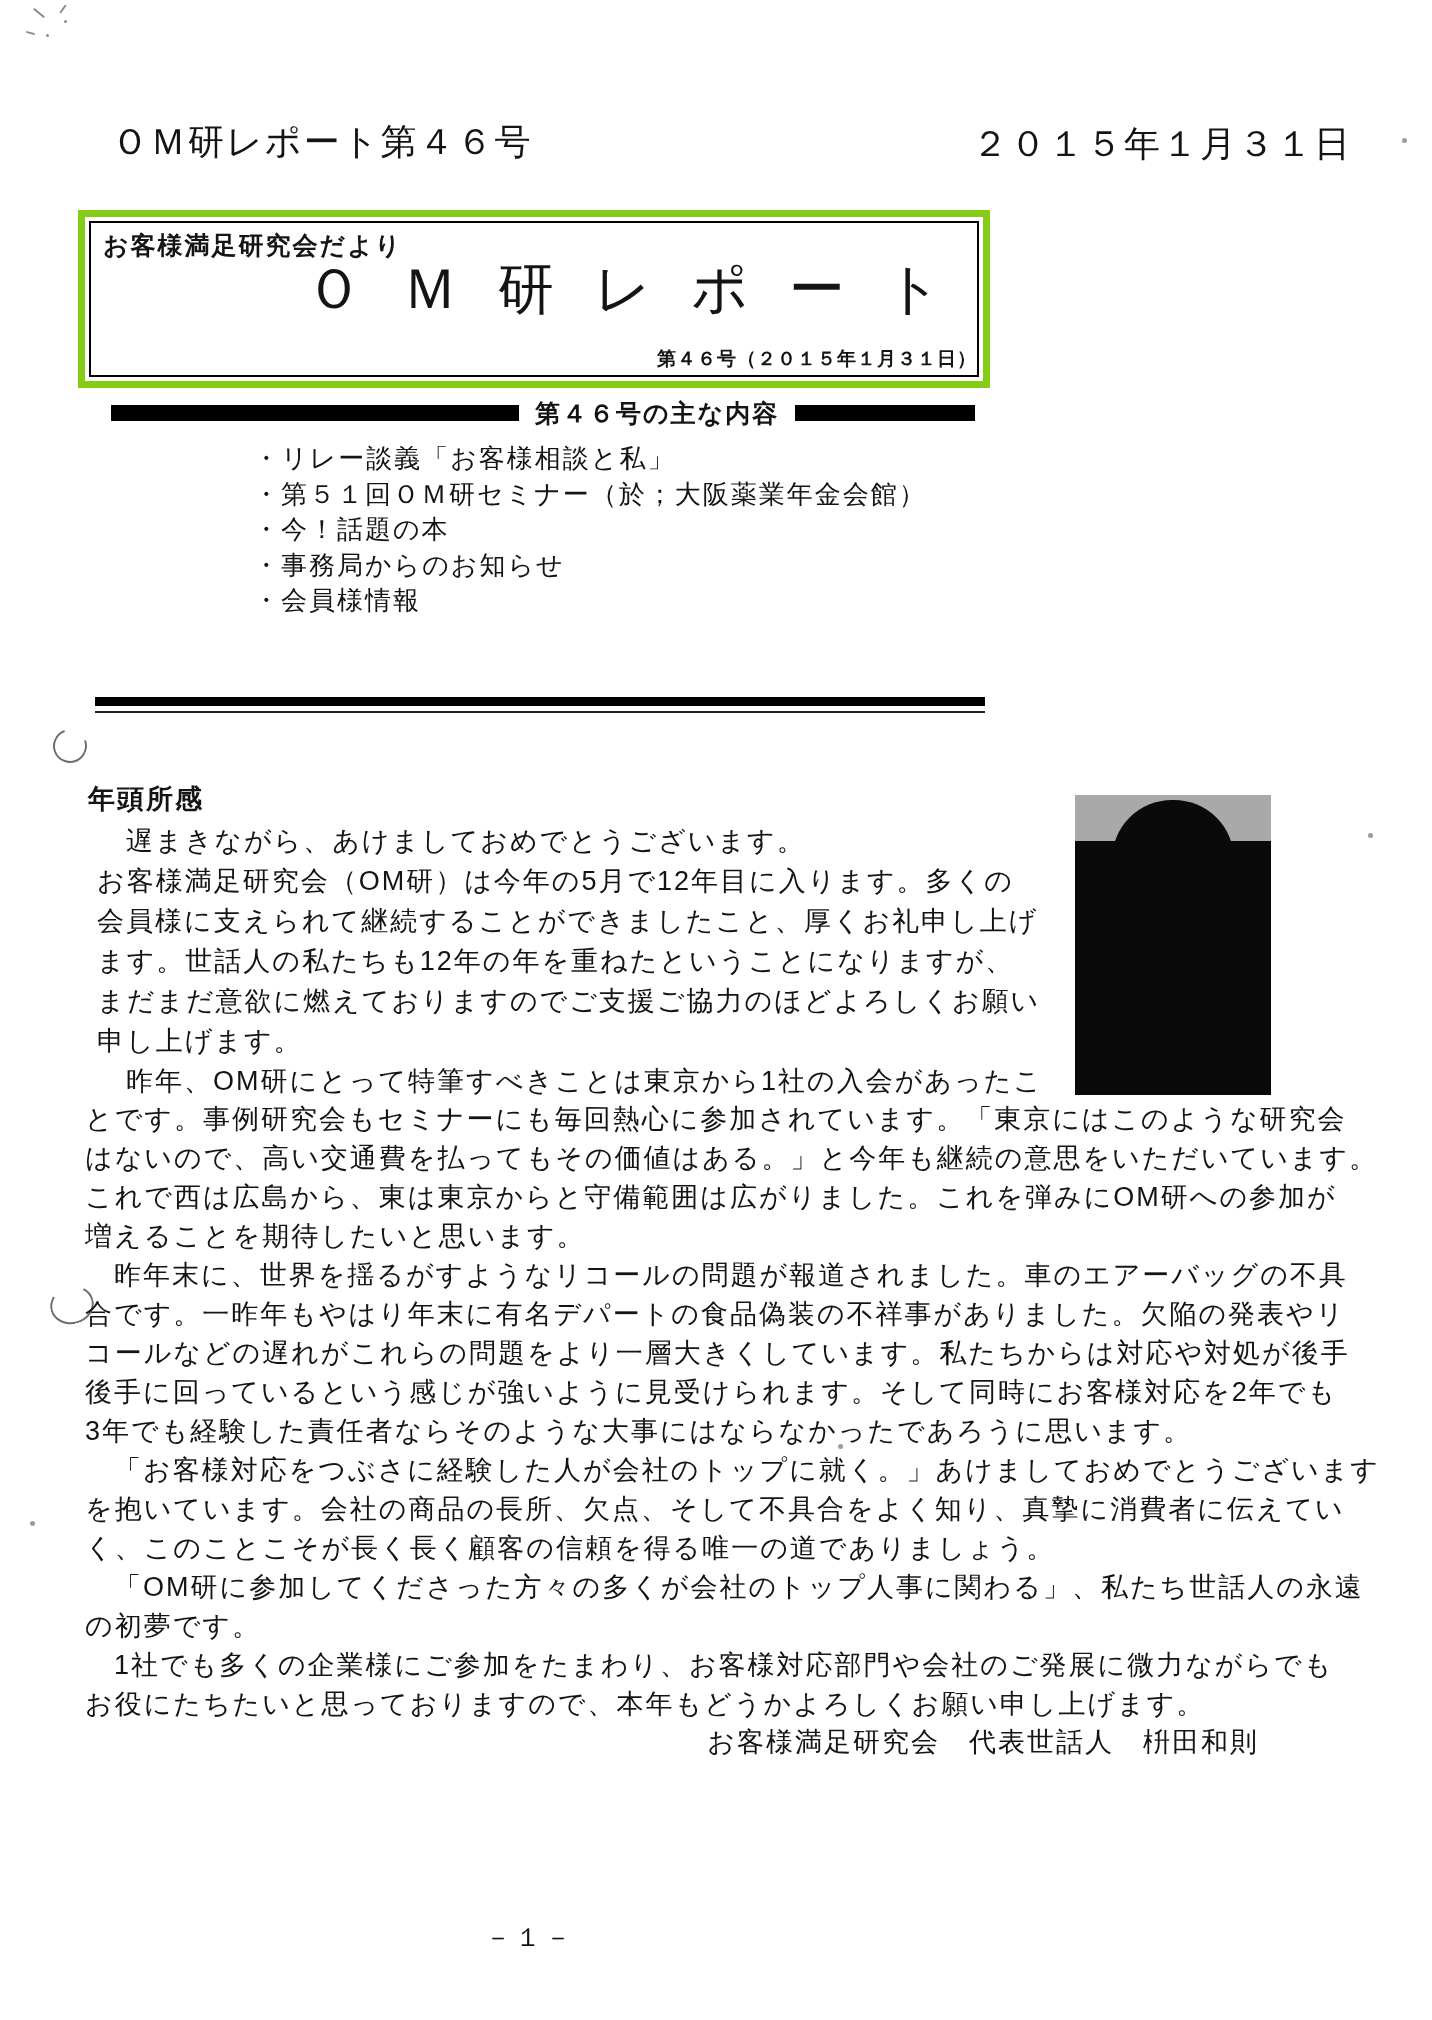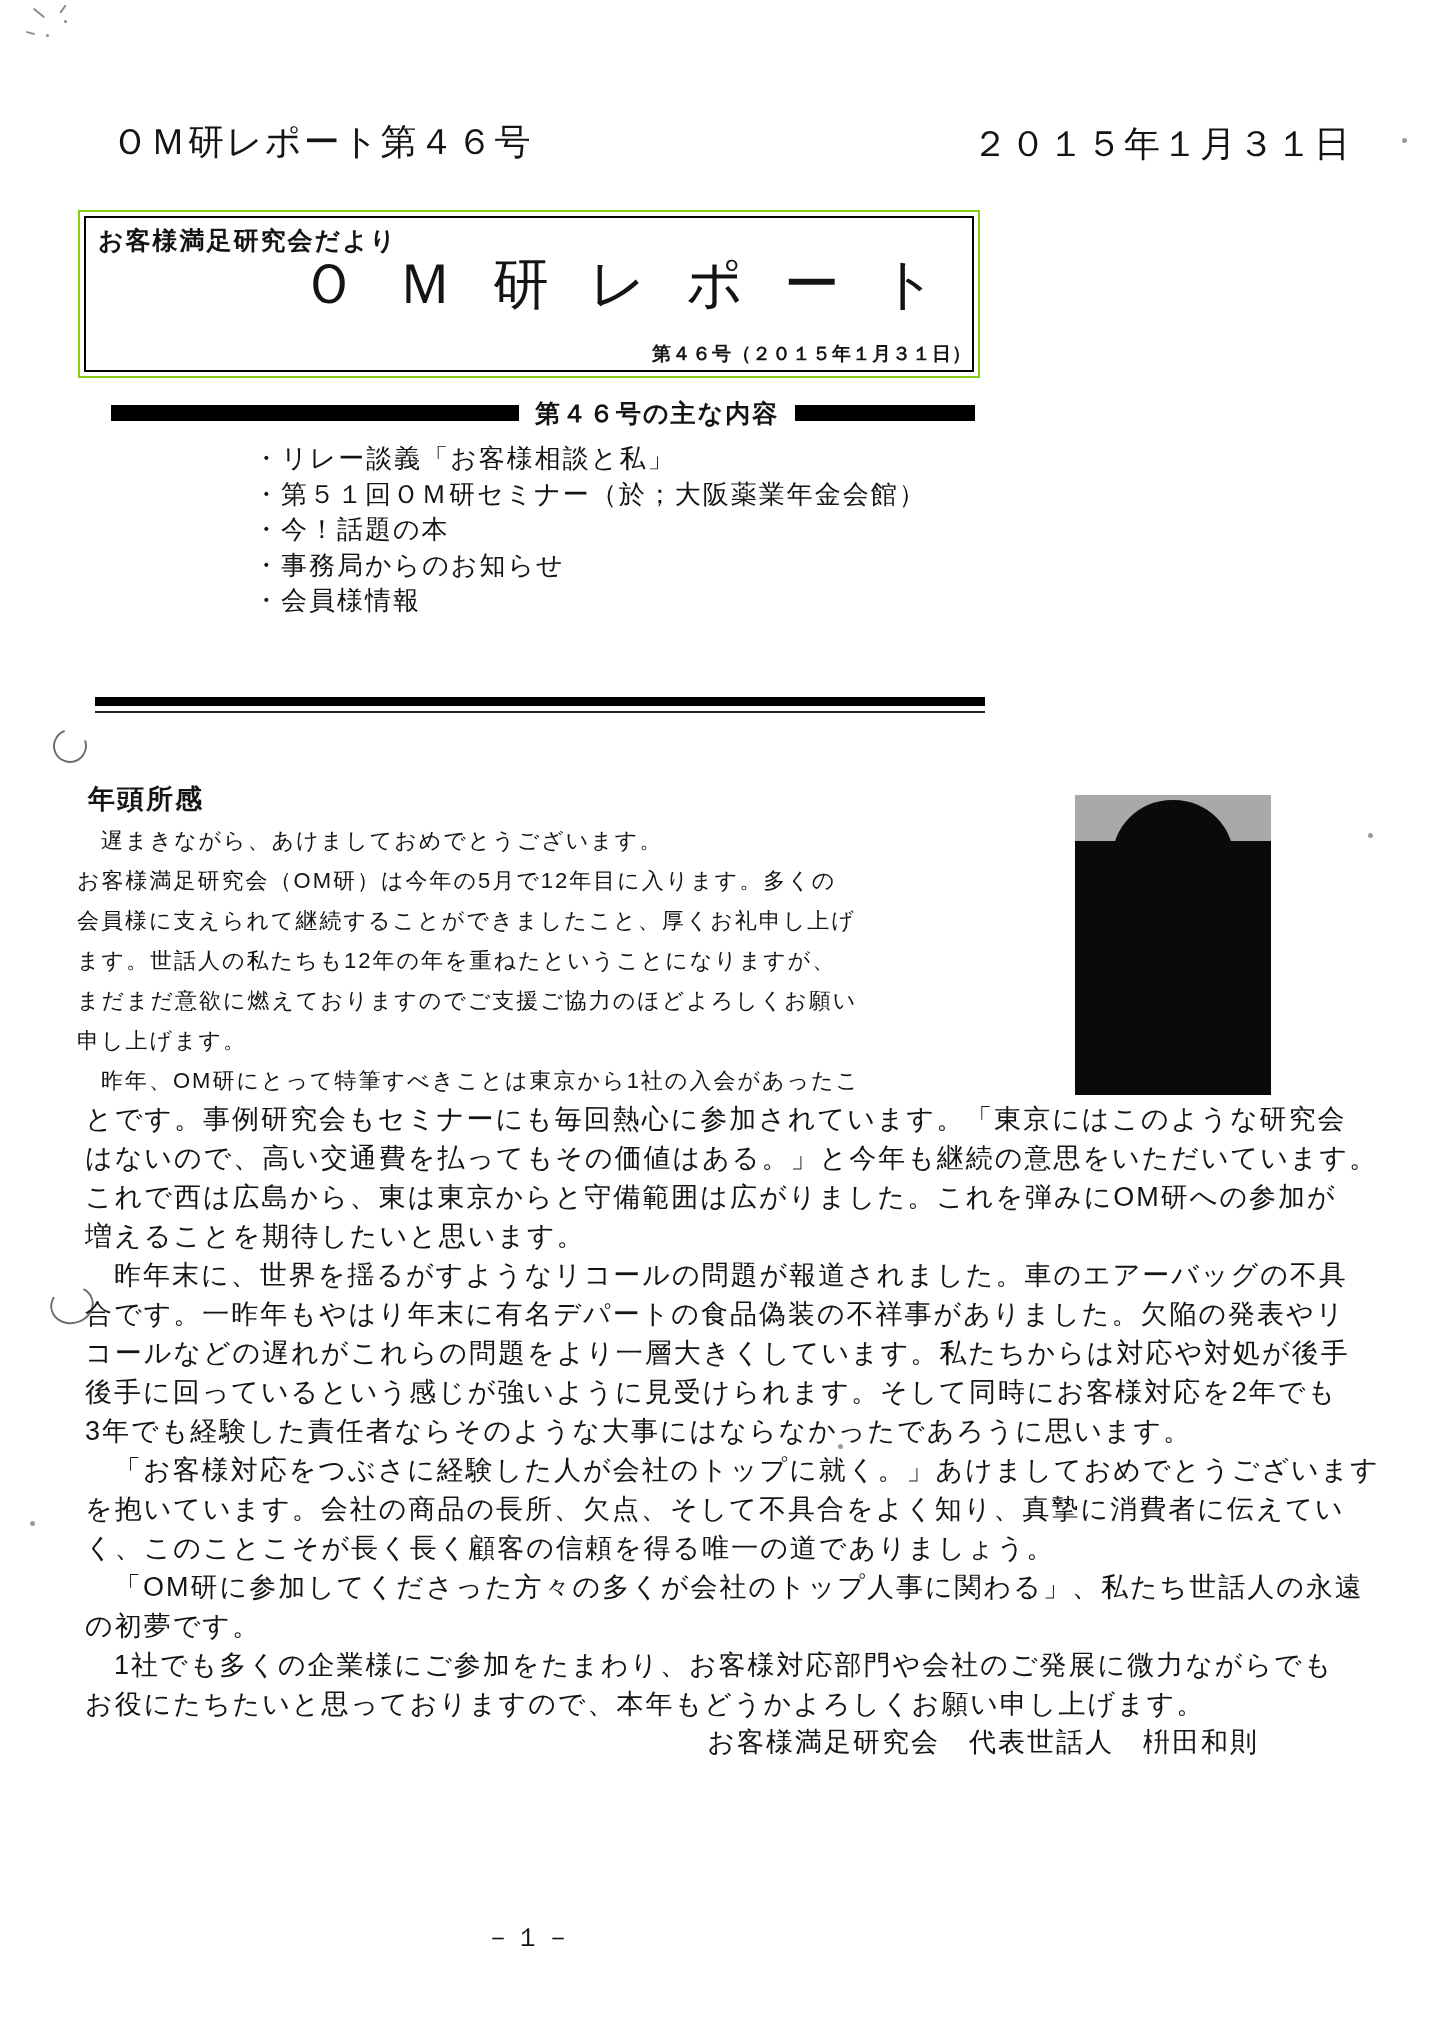--- a/index.html
+++ b/index.html
@@ -13,21 +13,21 @@
   }
   .abs{position:absolute;}
   
   .hdr{
     font-family:Liberation Sans, sans-serif;
     font-size:36px;letter-spacing:2px;white-space:nowrap;
   }
   
   .mast-outer{
     left:78px;top:210px;width:898px;height:164px;
-    border:2px solid #84cc16;background:#fff;
+    border:7px solid #84cc16;background:#fff;
   }
   .mast-inner{
     position:absolute;left:4px;top:4px;right:4px;bottom:4px;
     border:2px solid #000;
   }
   .kicker{
     position:absolute;left:12px;top:6px;
     font-size:25px;font-weight:600;letter-spacing:2px;white-space:nowrap;
   }
   .mast-title{
@@ -56,22 +56,22 @@
   .toc-list{
     left:253px;top:441px;
     font-size:26px;line-height:35.5px;letter-spacing:2px;
   }
   .toc-list div{white-space:nowrap;}
   .rule-thick{left:95px;top:697px;width:890px;height:9px;background:#000;}
   .rule-thin{left:95px;top:711px;width:890px;height:2px;background:#222;}
   
   .art-head{left:88px;top:781px;font-size:27px;font-weight:700;letter-spacing:2px;}
   .narrow{
-    left:77px;top:821px;width:940px;
-    font-size:22px;line-height:40px;letter-spacing:2px;
+    left:97px;top:821px;width:940px;
+    font-size:27px;line-height:40px;letter-spacing:2px;
   }
   .wide{
     left:85px;top:1100px;width:1272px;
     font-size:27px;line-height:39px;letter-spacing:2px;
   }
   .narrow div,.wide div{white-space:nowrap;}
   .signature{
     left:99px;top:1724px;width:1160px;text-align:right;
     font-size:27px;letter-spacing:2px;white-space:nowrap;
   }

